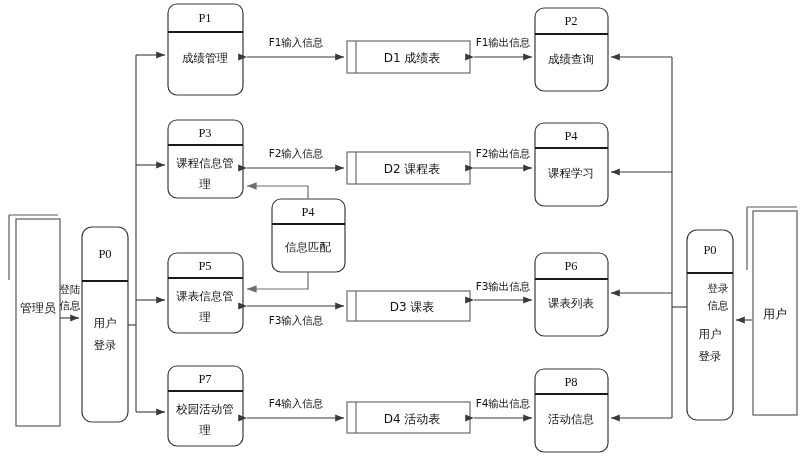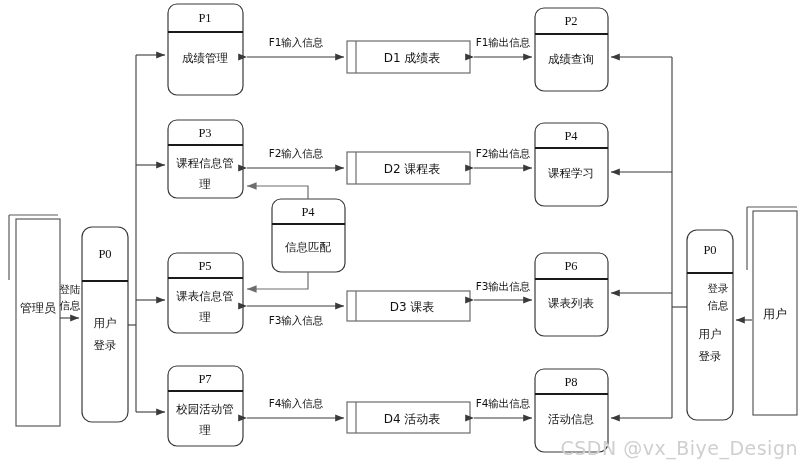--- a/index.html
+++ b/index.html
@@ -236,14 +236,13 @@
   <g>
     <path class="flow" d="M687,307 L672,307"></path>
     <path class="flow" d="M672,57 L672,418"></path>
     <line class="flow" x1="672" y1="57" x2="611" y2="57" marker-end="url(#ah)"></line>
     <line class="flow" x1="672" y1="172" x2="611" y2="172" marker-end="url(#ah)"></line>
     <line class="flow" x1="672" y1="293" x2="611" y2="293" marker-end="url(#ah)"></line>
     <line class="flow" x1="672" y1="418" x2="611" y2="418" marker-end="url(#ah)"></line>
   </g>
 </svg>
 
-<div class="watermark">CSDN @vx_Biye_Design</div>
 </div>
 
 </body></html>

